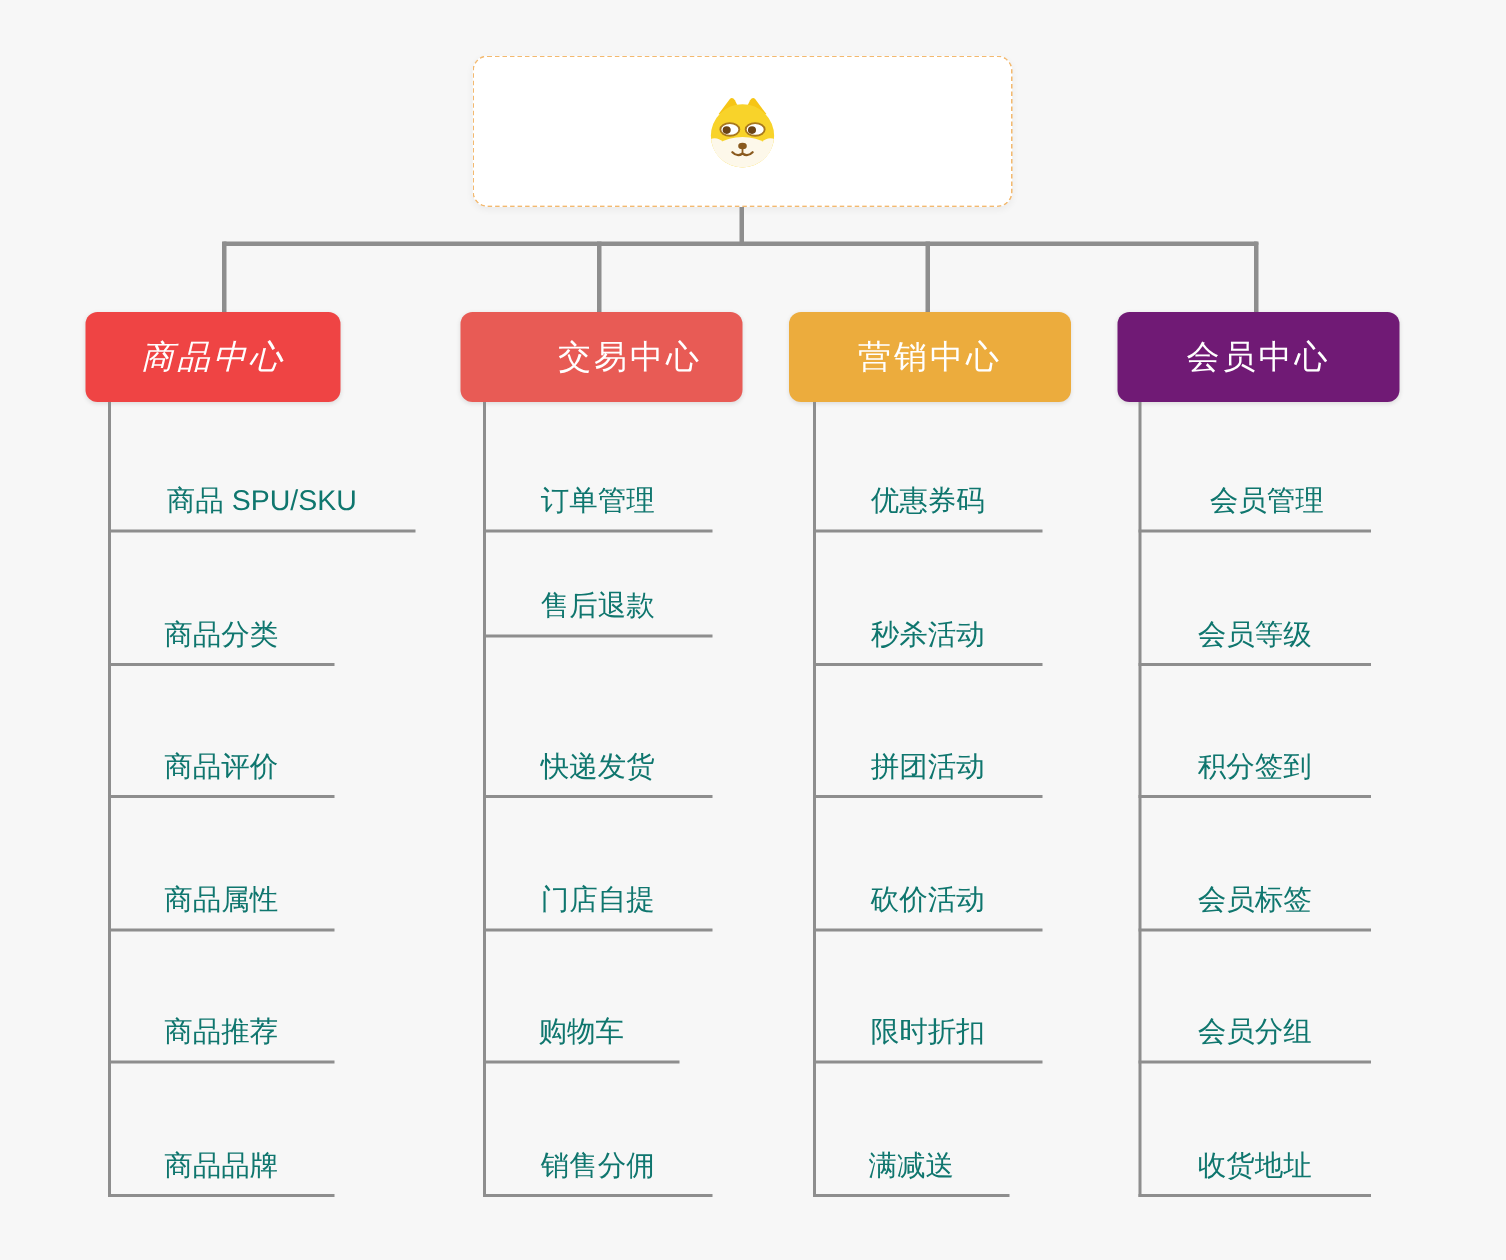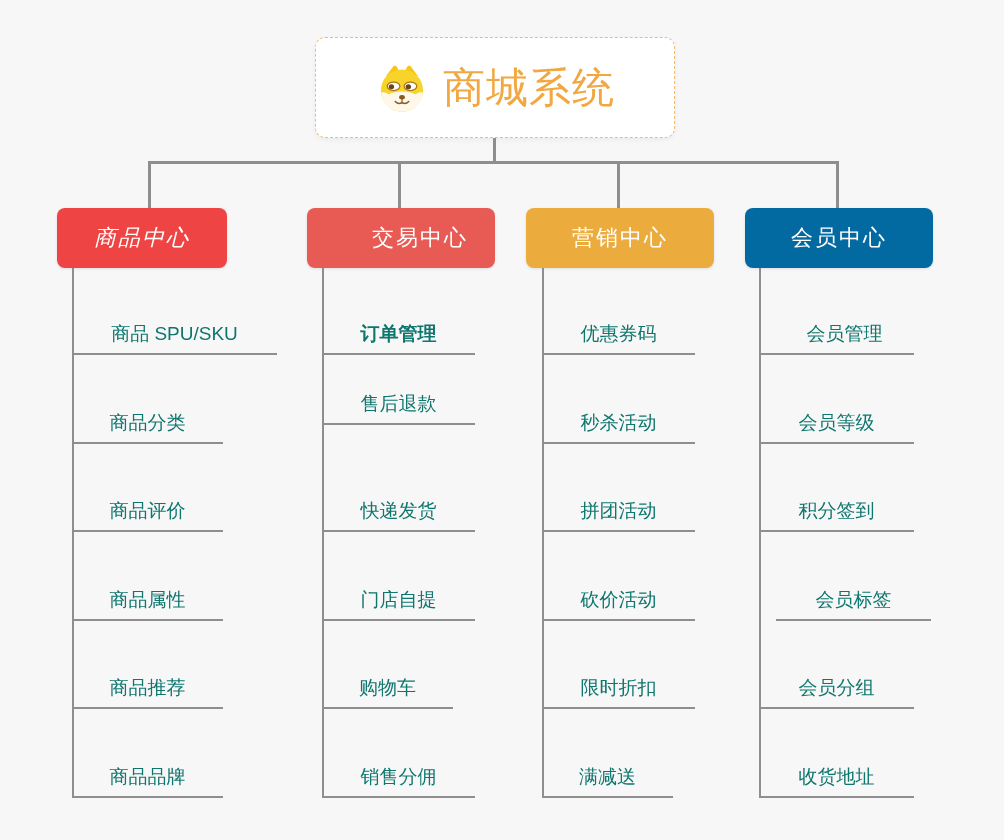--- a/index.html
+++ b/index.html
@@ -52,21 +52,21 @@
     border-radius: 8px;
     display: flex; align-items: center; justify-content: center;
     color: #ffffff;
     font-size: 22px;
     letter-spacing: 2px;
     box-shadow: 0 1px 3px rgba(0,0,0,0.10);
   }
   .branch1 { left: 57px;  width: 170px; background: #ef4444; font-style: italic; }
   .branch2 { left: 307px; width: 188px; background: #e85b55; padding-left: 38px; }
   .branch3 { left: 526px; width: 188px; background: #ecac3d; }
-  .branch4 { left: 745px; width: 188px; background: #0369a1; }
+  .branch4 { left: 745px; width: 188px; background: #701a75; }
 
   
   .sub {
     height: 44px;
     border-bottom: 2px solid #8e8e8e;
     display: flex; align-items: flex-end; justify-content: center;
     padding-bottom: 6px;
     font-size: 19px;
     color: #0f766e;
     white-space: nowrap;
@@ -97,21 +97,20 @@
     <ellipse cx="22" cy="30" rx="7.5" ry="5" fill="#ffffff" stroke="#a8781e" stroke-width="1.5"></ellipse>
     <ellipse cx="42" cy="30" rx="7.5" ry="5" fill="#ffffff" stroke="#a8781e" stroke-width="1.5"></ellipse>
     <ellipse cx="19.5" cy="30.5" rx="3.2" ry="3" fill="#6b4416"></ellipse>
     <ellipse cx="39.5" cy="30.5" rx="3.2" ry="3" fill="#6b4416"></ellipse>
 
     <ellipse cx="32" cy="43" rx="3.4" ry="2.6" fill="#8a5a1e"></ellipse>
 
     <path d="M24 48 Q28 52 32 49 Q36 52 40 48" fill="none" stroke="#8a5a1e" stroke-width="1.8" stroke-linecap="round"></path>
     <path d="M32 43 L32 48" stroke="#8a5a1e" stroke-width="1.4" stroke-linecap="round"></path>
   </svg>
-  <div class="root-title">商城系统</div>
 </div>
 
 <div class="abs line stem"></div>
 <div class="abs line bus"></div>
 <div class="abs line drop1"></div>
 <div class="abs line drop2"></div>
 <div class="abs line drop3"></div>
 <div class="abs line drop4"></div>
 
 <div class="abs branch-box branch1">商品中心</div>
@@ -124,32 +123,32 @@
 <div class="abs colline colline3"></div>
 <div class="abs colline colline4"></div>
 
 <div class="abs sub" style="left:72px;  top:311px; width:205px;">商品 SPU/SKU</div>
 <div class="abs sub" style="left:72px;  top:400px; width:151px;">商品分类</div>
 <div class="abs sub" style="left:72px;  top:488px; width:151px;">商品评价</div>
 <div class="abs sub" style="left:72px;  top:577px; width:151px;">商品属性</div>
 <div class="abs sub" style="left:72px;  top:665px; width:151px;">商品推荐</div>
 <div class="abs sub" style="left:72px;  top:754px; width:151px;">商品品牌</div>
 
-<div class="abs sub" style="left:322px; top:311px; width:153px;font-weight:bold;">订单管理</div>
+<div class="abs sub" style="left:322px; top:311px; width:153px;">订单管理</div>
 <div class="abs sub" style="left:322px; top:381px; width:153px;">售后退款</div>
 <div class="abs sub" style="left:322px; top:488px; width:153px;">快递发货</div>
 <div class="abs sub" style="left:322px; top:577px; width:153px;">门店自提</div>
 <div class="abs sub" style="left:322px; top:665px; width:131px;">购物车</div>
 <div class="abs sub" style="left:322px; top:754px; width:153px;">销售分佣</div>
 
 <div class="abs sub" style="left:542px; top:311px; width:153px;">优惠券码</div>
 <div class="abs sub" style="left:542px; top:400px; width:153px;">秒杀活动</div>
 <div class="abs sub" style="left:542px; top:488px; width:153px;text-align:center;">拼团活动</div>
 <div class="abs sub" style="left:542px; top:577px; width:153px;">砍价活动</div>
 <div class="abs sub" style="left:542px; top:665px; width:153px;">限时折扣</div>
 <div class="abs sub" style="left:542px; top:754px; width:131px;">满减送</div>
 
 <div class="abs sub" style="left:759px; top:311px; width:155px;padding-left:16px;">会员管理</div>
 <div class="abs sub" style="left:759px; top:400px; width:155px;">会员等级</div>
 <div class="abs sub" style="left:759px; top:488px; width:155px;">积分签到</div>
-<div class="abs sub" style="left:776px; top:577px; width:155px;">会员标签</div>
+<div class="abs sub" style="left:759px; top:577px; width:155px;">会员标签</div>
 <div class="abs sub" style="left:759px; top:665px; width:155px;">会员分组</div>
 <div class="abs sub" style="left:759px; top:754px; width:155px;">收货地址</div>
 
 </body></html>

